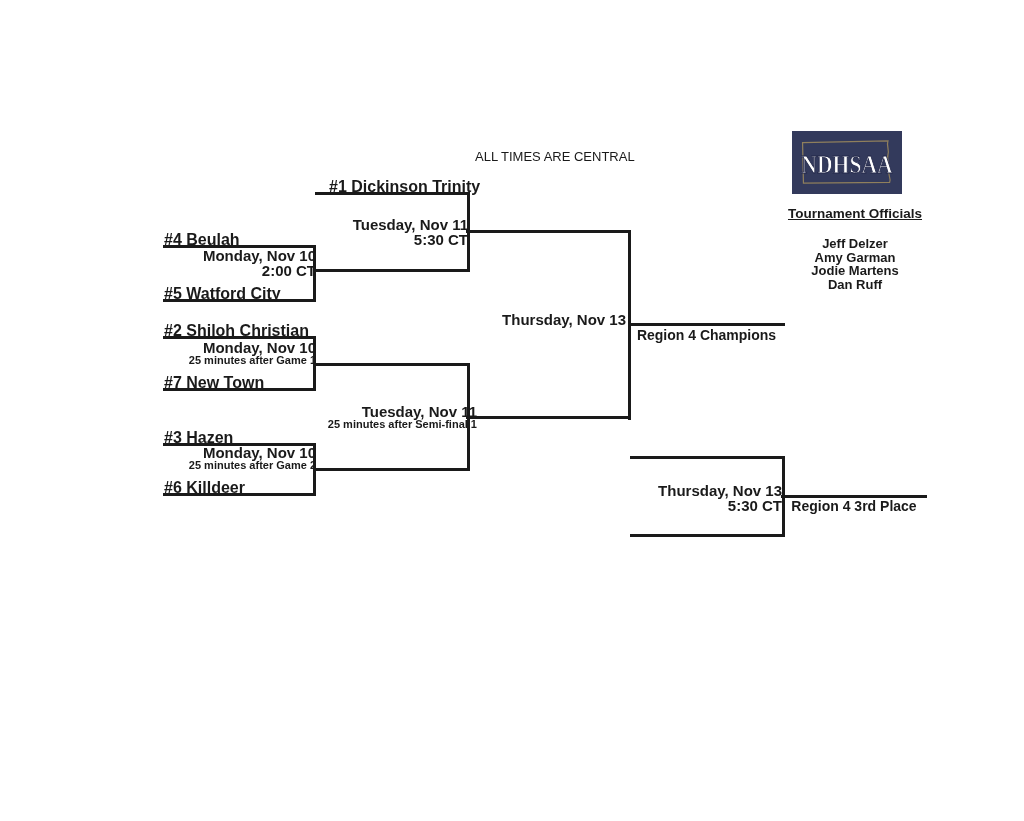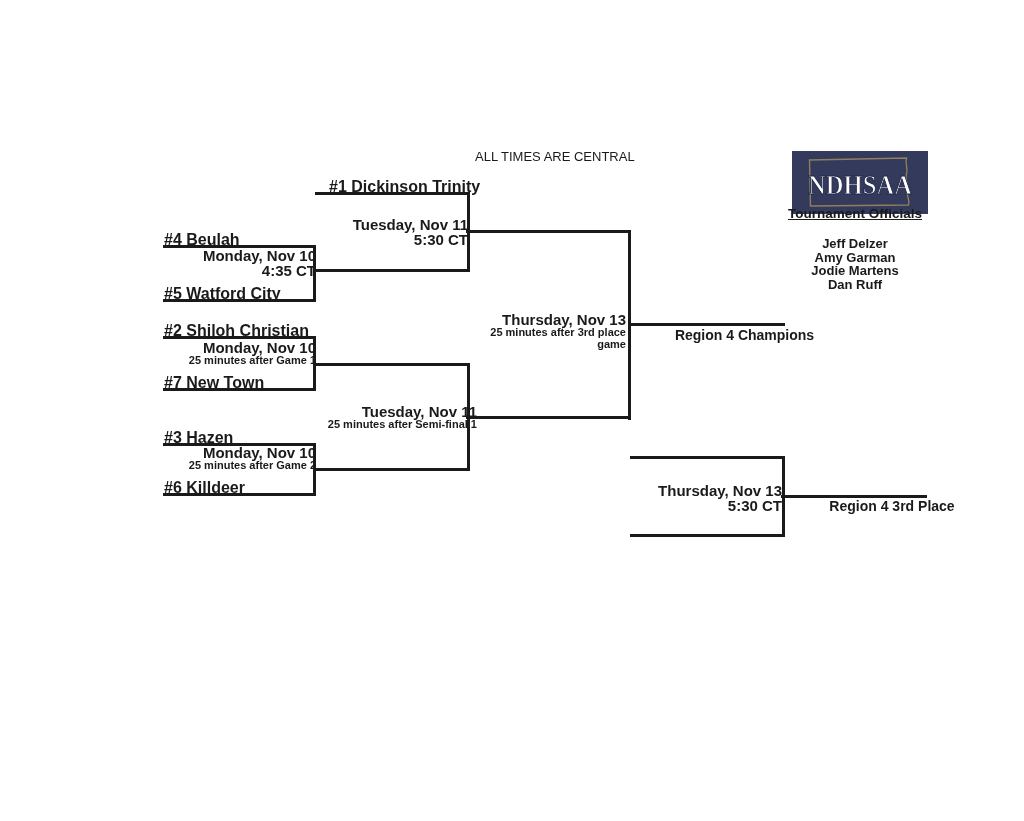--- a/index.html
+++ b/index.html
@@ -7,24 +7,24 @@
     position:relative;width:1024px;height:821px;background:#ffffff;overflow:hidden;
     font-family:"Liberation Sans",sans-serif;color:#1a1a1a;
   }
   .hl{position:absolute;height:3px;background:#1a1a1a;}
   .vl{position:absolute;width:3px;background:#1a1a1a;}
   .team{position:absolute;font-weight:bold;font-size:16px;white-space:nowrap;letter-spacing:0;}
   .ginfo{position:absolute;text-align:right;font-weight:bold;line-height:1.02;}
   .ginfo .date{font-size:15px;}
   .ginfo .time{font-size:15px;}
   .ginfo .time.small{font-size:11px;}
-  .rlabel{position:absolute;font-weight:bold;font-size:14px;text-align:center;white-space:nowrap;padding-left:38px;}
+  .rlabel{position:absolute;font-weight:bold;font-size:14px;text-align:center;white-space:nowrap;}
   .all-times{position:absolute;left:475px;top:149px;font-size:13px;white-space:nowrap;}
   .footer-note{position:absolute;left:163px;top:575px;font-size:14px;font-weight:bold;white-space:nowrap;}
-  .logo{position:absolute;left:792px;top:131px;width:136px;height:63px;background:#333a5c;margin-top:20px;}
+  .logo{position:absolute;left:792px;top:131px;width:110px;height:63px;background:#333a5c;}
   .logo svg{display:block;width:100%;height:100%;}
   .officials{position:absolute;left:765px;top:206px;width:180px;text-align:center;font-weight:bold;}
   .officials-title{font-size:13.5px;text-decoration:underline;margin-bottom:16px;}
   .official{font-size:13px;line-height:1.04;}
 </style>
 </head>
 <body>
 
 <div class="page">
 
@@ -73,41 +73,40 @@
   <div class="team" style="left:329px;top:178px">#1 Dickinson Trinity</div>
   <div class="team" style="left:164px;top:231px">#4 Beulah</div>
   <div class="team" style="left:164px;top:285px">#5 Watford City</div>
   <div class="team" style="left:164px;top:322px">#2 Shiloh Christian</div>
   <div class="team" style="left:164px;top:374px">#7 New Town</div>
   <div class="team" style="left:164px;top:429px">#3 Hazen</div>
   <div class="team" style="left:164px;top:479px">#6 Killdeer</div>
 
   <div class="ginfo" style="left:163px;top:248px;width:153px">
     <div class="date">Monday, Nov 10</div>
-    <div class="time">4:35 CT</div>
+    <div class="time">2:00 CT</div>
   </div>
   <div class="ginfo" style="left:163px;top:340px;width:153px">
     <div class="date">Monday, Nov 10</div>
     <div class="time small">25 minutes after Game 1</div>
   </div>
   <div class="ginfo" style="left:163px;top:445px;width:153px">
     <div class="date">Monday, Nov 10</div>
     <div class="time small">25 minutes after Game 2</div>
   </div>
   <div class="ginfo" style="left:315px;top:217px;width:153px">
     <div class="date">Tuesday, Nov 11</div>
     <div class="time">5:30 CT</div>
   </div>
   <div class="ginfo" style="left:305px;top:404px;width:172px">
     <div class="date">Tuesday, Nov 11</div>
     <div class="time small">25 minutes after Semi-final 1</div>
   </div>
   <div class="ginfo" style="left:466px;top:312px;width:160px">
     <div class="date">Thursday, Nov 13</div>
-    <div class="time small">25 minutes after 3rd place game</div>
   </div>
   <div class="ginfo" style="left:630px;top:483px;width:152px">
     <div class="date">Thursday, Nov 13</div>
     <div class="time">5:30 CT</div>
   </div>
 
   <div class="rlabel" style="left:628px;top:327px;width:157px">Region 4 Champions</div>
   <div class="rlabel" style="left:781px;top:498px;width:146px">Region 4 3rd Place</div>
 
 

